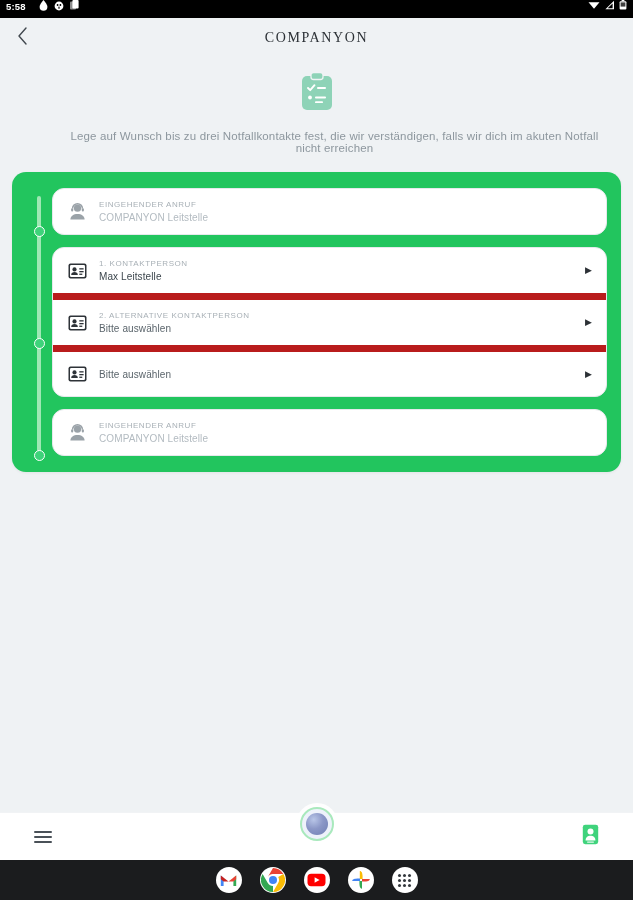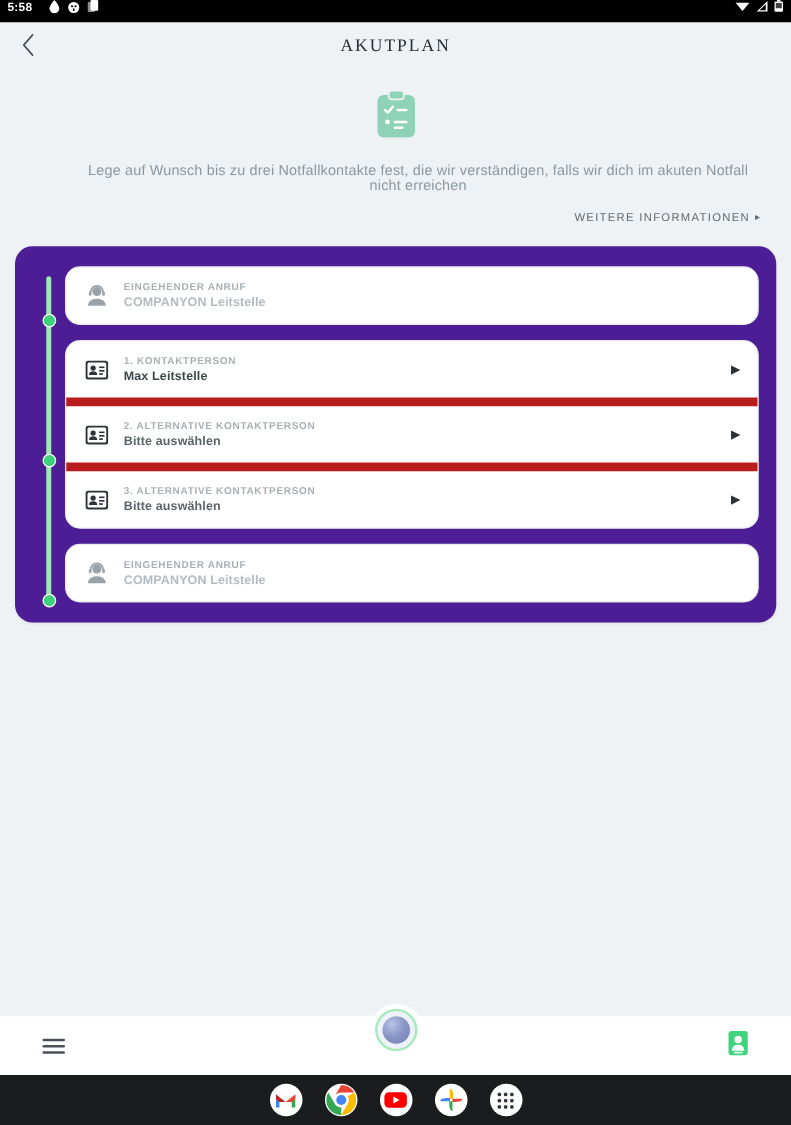--- a/index.html
+++ b/index.html
@@ -49,24 +49,23 @@
   }
   .more-row { display: flex; justify-content: flex-end; padding: 14px 24px 0 0; }
   .more-link {
     font-size: 9px; letter-spacing: 1.05px; color: #5f6a72; cursor: pointer;
     display: flex; align-items: center; gap: 4px;
   }
   .more-link .tri { font-size: 8px; line-height: 1; }
 
   
   .outer-card {
-    margin: 18px 12px 0 12px; background: #4c1d95; border-radius: 14px;
+    margin: 18px 12px 0 12px; background: #22c55e; border-radius: 14px;
     padding: 16px 14px 16px 14px; position: relative;
     box-shadow: 0 1px 3px rgba(0,0,0,.06);
-    font-weight: bold;
   }
   .timeline {
     position: absolute; left: 25px; top: 24px; bottom: 20px; width: 4px;
     background: #9fe8b4; border-radius: 2px;
   }
   .dot {
     position: absolute; left: -3.5px; width: 11px; height: 11px; border-radius: 50%;
     background: #3ed37a; border: 1px solid #fff;
   }
   .rows { margin-left: 26px; display: flex; flex-direction: column; gap: 12px; }
@@ -176,44 +175,38 @@
   </div>
 
   <div class="appbar">
     <div class="back-btn">
       <span>
         <svg width="11" height="18" viewBox="0 0 11 18">
             <path d="M9 1 L2 9 L9 17" stroke="#41484e" stroke-width="1.4" fill="none" stroke-linecap="round" stroke-linejoin="round"></path>
           </svg>
       </span>
     </div>
-    <div class="appbar-title">AKUTPLAN</div>
+    <div class="appbar-title">COMPANYON</div>
   </div>
 
   <div class="hero">
     <div class="hero-icon">
       <span>
         <svg width="34" height="40" viewBox="0 0 34 40">
           <rect x="2" y="4" width="30" height="34" rx="5" fill="#8ed3b7"></rect>
           <rect x="11" y="0.5" width="12" height="7" rx="2.5" fill="#8ed3b7" stroke="#f0f3f5" stroke-width="1.3"></rect>
           <path d="M8 16 L10.2 18.2 L14.5 13.2" stroke="#fff" stroke-width="1.9" fill="none" stroke-linecap="round" stroke-linejoin="round"></path>
           <rect x="17" y="15" width="9" height="1.9" rx=".9" fill="#fff"></rect>
           <circle cx="10" cy="25.5" r="1.9" fill="#fff"></circle>
           <rect x="15" y="24.6" width="11" height="1.9" rx=".9" fill="#fff"></rect>
           <rect x="15" y="29.2" width="8" height="1.9" rx=".9" fill="#fff"></rect>
         </svg>
       </span>
     </div>
     <div class="hero-desc">Lege auf Wunsch bis zu drei Notfallkontakte fest, die wir verständigen, falls wir dich im akuten Notfall nicht erreichen</div>
-    <div class="more-row">
-      <div class="more-link">
-        <span>WEITERE INFORMATIONEN</span>
-        <span class="tri">▸</span>
-      </div>
-    </div>
   </div>
 
   <div class="outer-card">
     <div class="timeline">
       <div class="dot" style="top:30px"></div>
       <div class="dot" style="top:142px"></div>
       <div class="dot" style="top:254px"></div>
     </div>
 
     <div class="rows">
@@ -281,21 +274,20 @@
               <rect x="0.5" y="0.5" width="18" height="15" rx="2" fill="#2e3338"></rect>
               <rect x="2" y="2" width="15" height="12" rx="1.2" fill="#fff"></rect>
               <circle cx="6.5" cy="6.4" r="2.1" fill="#2e3338"></circle>
               <path d="M3.2 12 C3.2 9.8 4.7 9 6.5 9 C8.3 9 9.8 9.8 9.8 12 Z" fill="#2e3338"></path>
               <rect x="11.3" y="5.2" width="4.3" height="1.3" fill="#2e3338"></rect>
               <rect x="11.3" y="8" width="4.3" height="1.3" fill="#2e3338"></rect>
               <rect x="11.3" y="10.6" width="3" height="1.3" fill="#2e3338"></rect>
             </svg>
           </span>
           <div class="row-texts">
-            <div class="row-label">3. ALTERNATIVE KONTAKTPERSON</div>
             <div class="row-value">Bitte auswählen</div>
           </div>
           <span class="chev">▶</span>
         </div>
       </div>
 
       <div class="group">
         <div class="row">
           <span class="ico-wrap">
             <svg width="19" height="19" viewBox="0 0 19 19">

